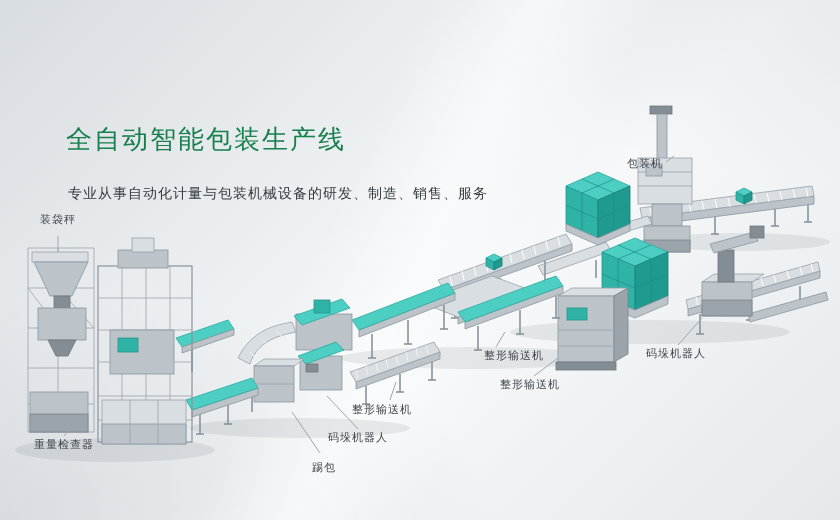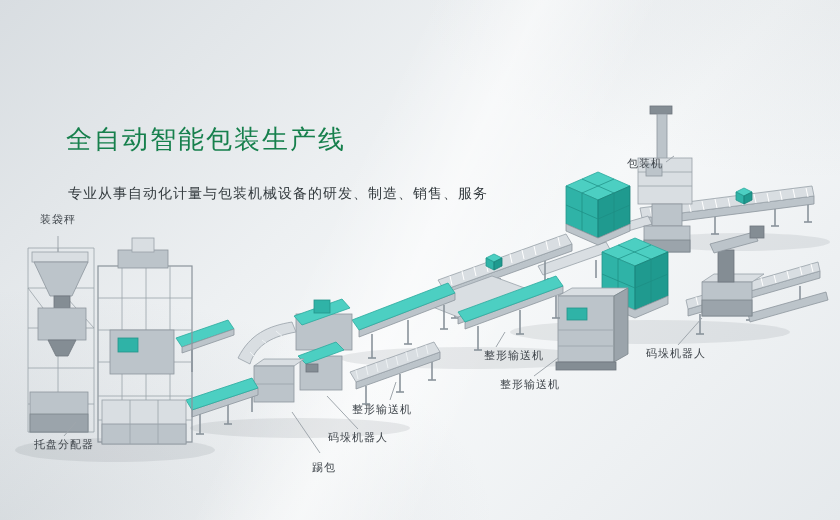--- a/index.html
+++ b/index.html
@@ -323,21 +323,21 @@
       <line x1="534" y1="376" x2="558" y2="358"></line>
       <line x1="678" y1="345" x2="702" y2="318"></line>
     </g>
   </svg>
 
   <h1 class="title">全自动智能包装生产线</h1>
   <p class="subtitle">专业从事自动化计量与包装机械设备的研发、制造、销售、服务</p>
 
   <div class="label" style="left:40px; top:212px"><span>装袋秤</span></div>
   <div class="label" style="left:627px; top:156px"><span>包装机</span></div>
-  <div class="label" style="left:34px; top:437px"><span>托盘分配器</span></div>
+  <div class="label" style="left:34px; top:437px"><span>重量检查器</span></div>
   <div class="label" style="left:312px; top:460px"><span>踢包</span></div>
   <div class="label" style="left:328px; top:430px"><span>码垛机器人</span></div>
   <div class="label" style="left:352px; top:402px"><span>整形输送机</span></div>
   <div class="label" style="left:484px; top:348px"><span>整形输送机</span></div>
   <div class="label" style="left:500px; top:377px"><span>整形输送机</span></div>
   <div class="label" style="left:646px; top:346px"><span>码垛机器人</span></div>
 
 </div>
 
 </body></html>

